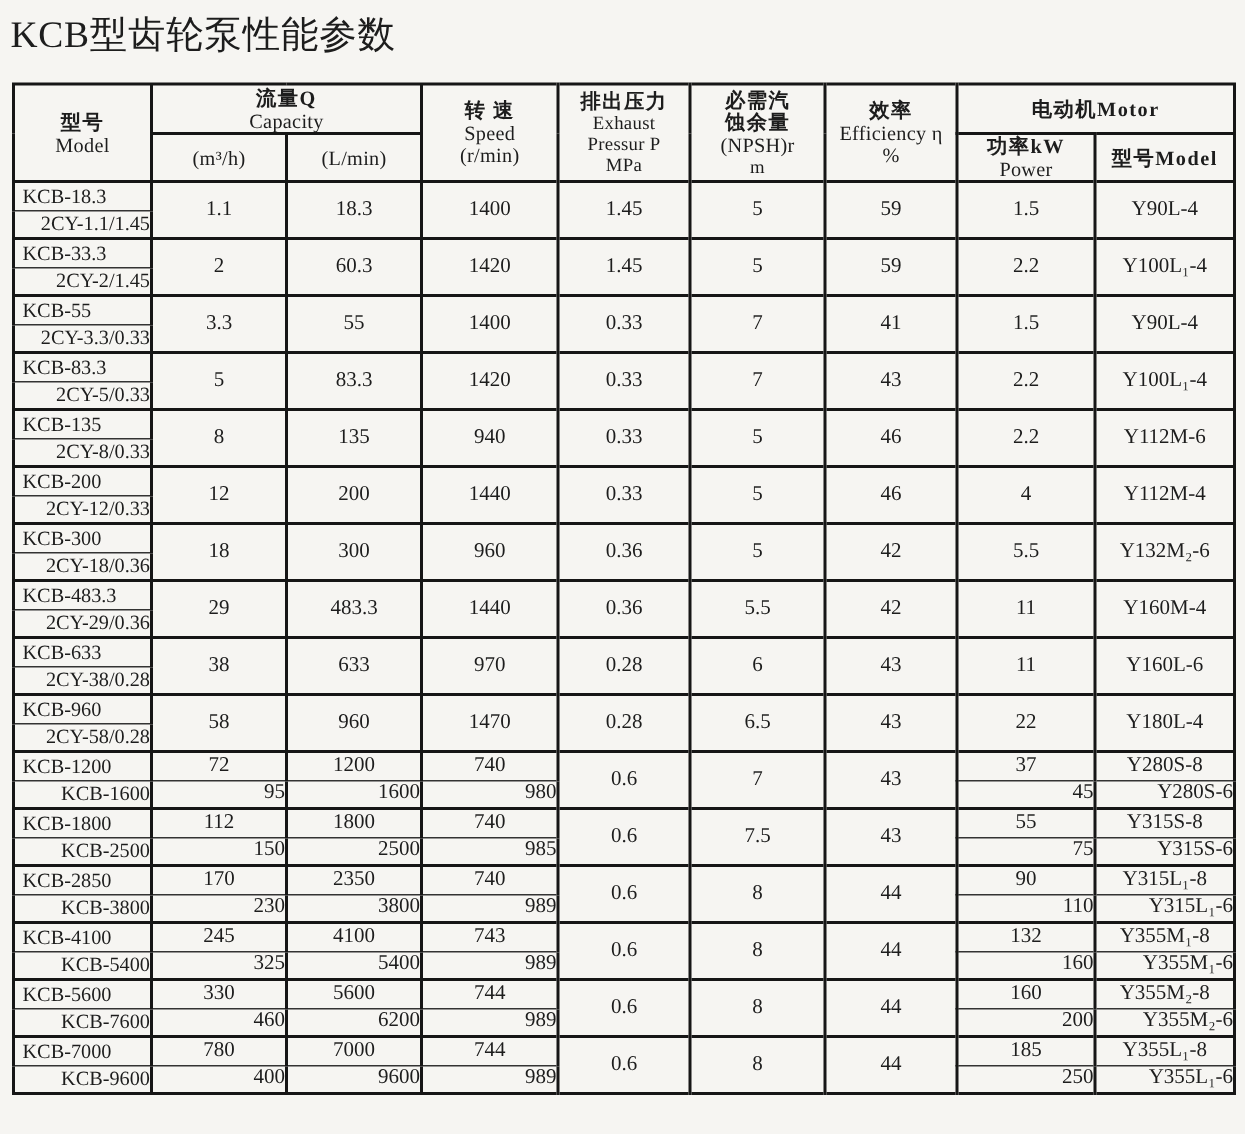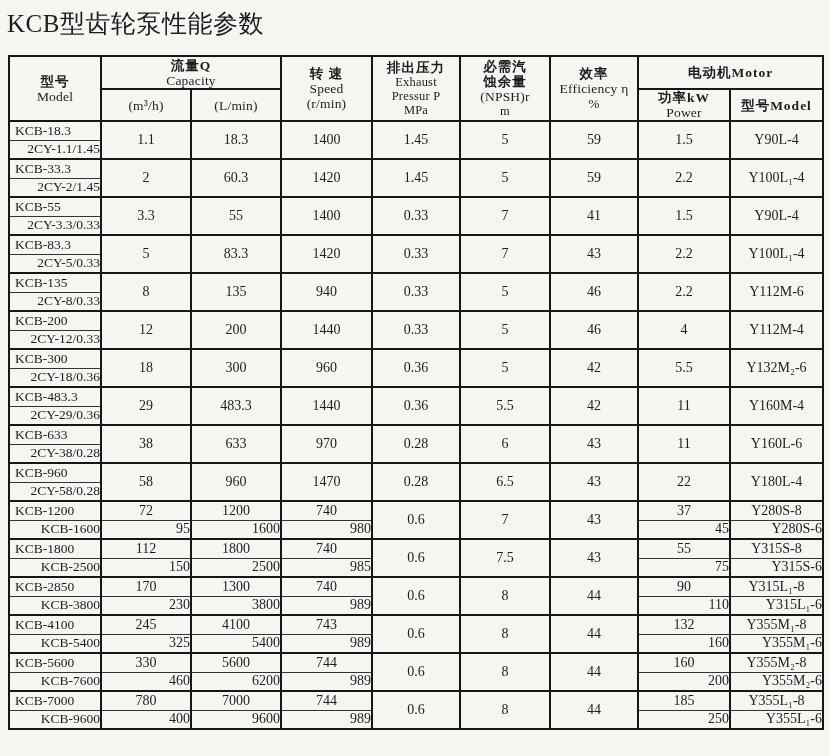--- a/index.html
+++ b/index.html
@@ -292,21 +292,21 @@
         <td class="mc">KCB-2500</td>
         <td class="num">150</td>
         <td class="num">2500</td>
         <td class="num">985</td>
         <td class="num">75</td>
         <td class="num">Y315S-6</td>
       </tr>
     <tr class="gs">
         <td class="mc">KCB-2850</td>
         <td class="num">170</td>
-        <td class="num">1300</td>
+        <td class="num">2350</td>
         <td class="num">740</td>
         <td class="num" rowspan="2">0.6</td>
         <td class="num" rowspan="2">8</td>
         <td class="num" rowspan="2">44</td>
         <td class="num">90</td>
         <td class="num">Y315L₁-8</td>
       </tr>
     <tr class="sub">
         <td class="mc">KCB-3800</td>
         <td class="num">230</td>

